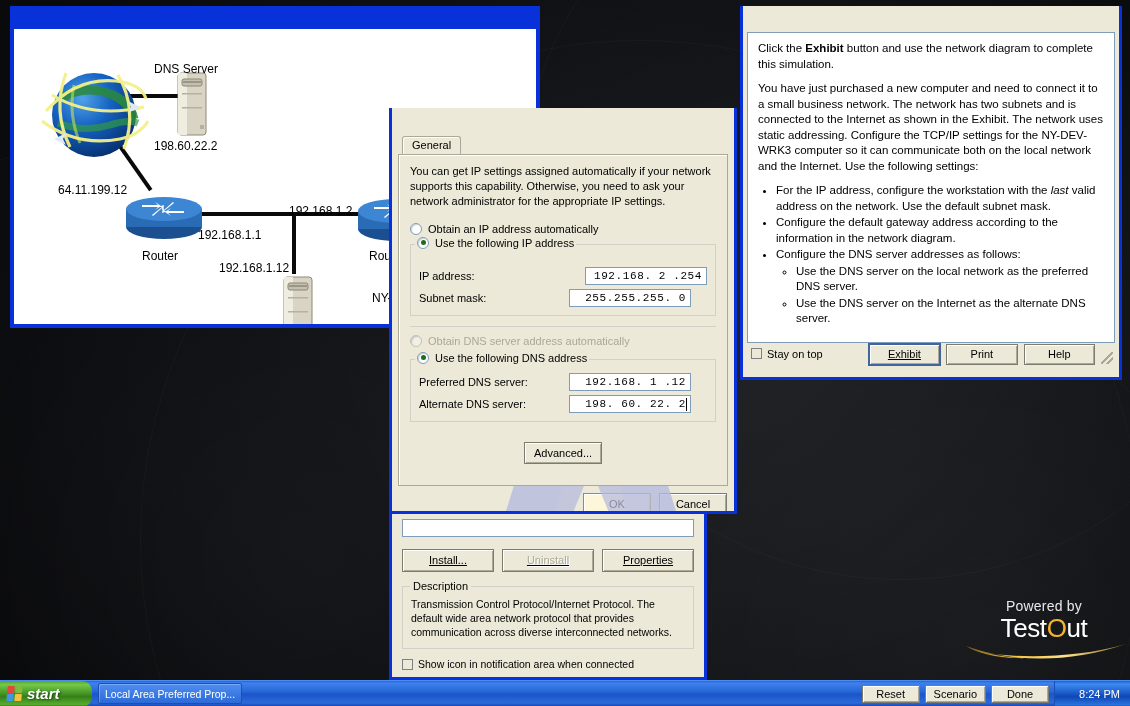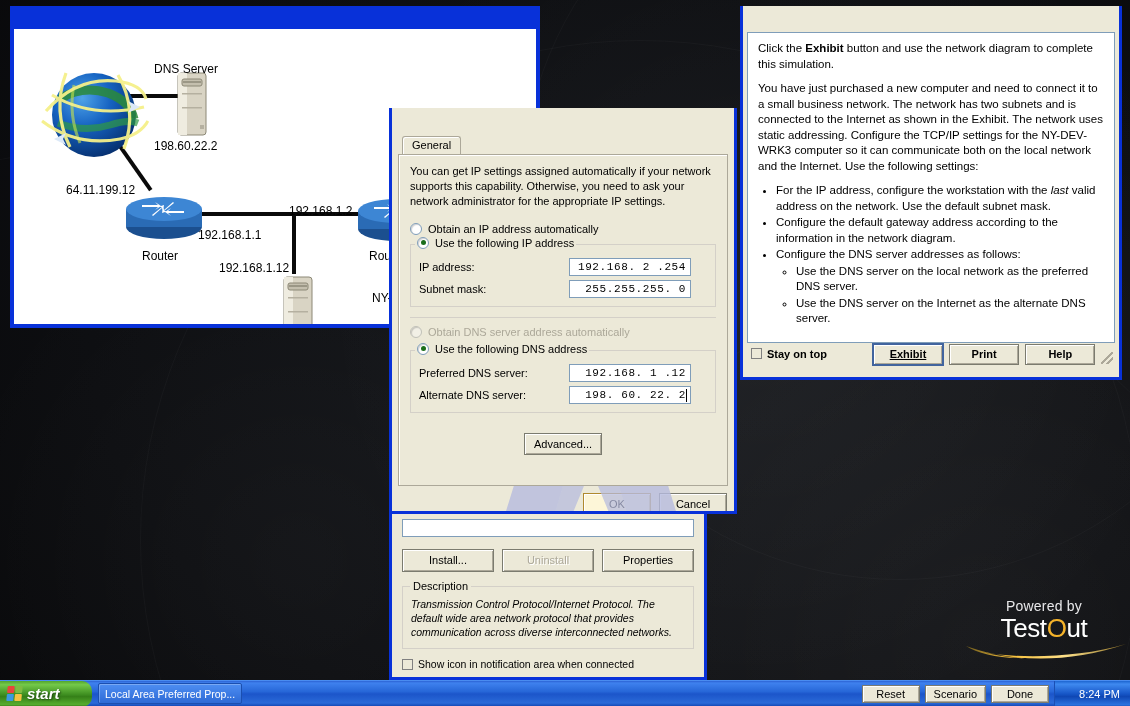--- a/index.html
+++ b/index.html
@@ -94,21 +94,21 @@
   #scenario-text {
     flex:1; margin:4px 4px 0 4px; background:#fff;
     border:1px solid #7f9db9; padding:8px 10px 4px 10px; overflow:hidden;
     font-size:11.5px; color:#000; line-height:1.35;
   }
   #scenario-text p { margin:0 0 9px 0; }
   #scenario-text ul { margin:0 0 0 2px; padding-left:16px; list-style:disc; }
   #scenario-text ul li { margin-bottom:1px; }
   #scenario-text ul ul { list-style:circle; margin-top:1px; padding-left:18px; }
   #scenario-footer {
-    height:34px; display:flex; align-items:center; padding:0 6px 12px 8px; gap:6px;font-weight:bold;
+    height:34px; display:flex; align-items:center; padding:0 6px 12px 8px; gap:6px;
   }
   .chk-sq {
     width:11px; height:11px; border:1px solid #808080; background:#ece9d8;
     display:inline-block; vertical-align:-1px; margin-right:5px;
   }
   .xpbtn {
     background:#ece9d8; border:1px solid #7b7b6f;
     box-shadow: inset 1px 1px 0 #fff, inset -1px -1px 0 #aca899;
     font-size:11px; font-family:"Liberation Sans", sans-serif; color:#000;
     height:21px; min-width:62px; padding:0 8px; cursor:pointer; line-height:19px;
@@ -121,28 +121,28 @@
     background:
       linear-gradient(135deg, transparent 45%, #aca899 45%, #aca899 55%, transparent 55%),
       linear-gradient(135deg, transparent 70%, #aca899 70%, #aca899 80%, transparent 80%);
   }
 
   
   #lac-window { left:389px; top:110px; width:318px; height:570px; }
   #lac-window > .frame { border:3px solid #0831d9; border-top:none; }
   #lac-body { position:absolute; left:3px; right:3px; top:0; bottom:3px; background:#ece9d8; padding:6px 10px; }
   #lac-listbox { height:18px; border:1px solid #7f9db9; background:#fff; margin-top:5px; }
-  .btn-row { display:flex; gap:8px; margin-top:12px; }
+  .btn-row { display:flex; gap:8px; margin-top:12px;text-decoration:underline; }
   .btn-row .xpbtn { flex:1; height:23px; line-height:21px; }
   .xpbtn.disabled { color:#aca899; text-shadow:1px 1px 0 #fff; cursor:default; }
   .groupbox { border:1px solid #d4d0c8; margin-top:14px; padding:10px 8px 8px 8px; position:relative; }
   .groupbox > .gb-title {
     position:absolute; top:-7px; left:7px; background:#ece9d8; padding:0 3px; font-size:11px; color:#000;
   }
-  #lac-desc { font-size:10.5px; line-height:1.35; color:#000;font-style:italic; }
+  #lac-desc { font-size:10.5px; line-height:1.35; color:#000; }
   .cbrow { display:flex; align-items:flex-start; margin-top:9px; font-size:10.5px; }
   .cbrow .chk-sq { margin-top:1px; }
 
   
   #tcpip-window { left:389px; top:108px; width:348px; height:406px; }
   #tcpip-window .titlebar { height:23px; }
   #tcpip-body {
     position:absolute; left:3px; right:3px; top:23px; bottom:3px;
     background:#ece9d8; padding:5px 6px 6px 6px; overflow:hidden;
   }
@@ -295,21 +295,21 @@
       <rect x="8" y="4" width="28" height="62" rx="3" fill="#d9d4c4" stroke="#8c8876"></rect>
       <rect x="8" y="4" width="9" height="62" fill="#efece0"></rect>
       <rect x="12" y="10" width="20" height="7" rx="2" fill="#c4bfae" stroke="#8c8876"></rect>
       <rect x="13" y="12" width="18" height="2" fill="#9b9786"></rect>
       <rect x="12" y="24" width="20" height="1.5" fill="#b5b0a0"></rect>
       <rect x="12" y="38" width="20" height="1.5" fill="#b5b0a0"></rect>
       <rect x="30" y="56" width="4" height="4" fill="#b5b0a0"></rect>
     </svg>
     <div class="diag-label" style="left:140px; top:33px; font-size:12px;">DNS Server</div>
     <div class="diag-label" style="left:140px; top:110px; font-size:12px;">198.60.22.2</div>
-    <div class="diag-label" style="left:52px; top:154px; font-size:12px;">64.11.199.12</div>
+    <div class="diag-label" style="left:44px; top:154px; font-size:12px;">64.11.199.12</div>
 
     <svg class="router-icon" style="left:108px; top:166px; width:84px; height:46px;" viewBox="0 0 84 46">
       <ellipse cx="42" cy="32" rx="38" ry="12" fill="#1b4f8f"></ellipse>
       <rect x="4" y="14" width="76" height="18" fill="#2a6bb5"></rect>
       <ellipse cx="42" cy="14" rx="38" ry="12" fill="#3d86d4"></ellipse>
       <g fill="#fff">
         <path d="M20 10 l16 0 -3 -3 6 4 -6 4 3 -3 -16 0z"></path>
         <path d="M62 18 l-16 0 3 3 -6 -4 6 -4 -3 3 16 0z"></path>
         <path d="M30 20 l10 -8 -4 0 6 -2 -1 6 -1 -3 -9 8z"></path>
         <path d="M52 8 l-10 8 4 0 -6 2 1 -6 1 3 9 -8z"></path>
@@ -397,21 +397,21 @@
       <div class="radio-line">
         <span class="radio"></span>
         <span>Obtain an IP address automatically</span>
       </div>
 
       <div class="fieldgroup" style="margin-top:7px;">
         <span class="fg-legend">
           <span class="radio on"></span>
           <span>Use the following IP address</span>
         </span>
-        <div class="frow" style="margin-top:3px;">
+        <div class="frow" style="margin-top:12px;gap:16px;">
           <label>IP address:</label>
           <div class="ipbox">192.168. 2 .254</div>
         </div>
         <div class="frow">
           <label>Subnet mask:</label>
           <div class="ipbox">255.255.255. 0</div>
         </div>
       </div>
 
       <div class="sep-line"></div>

